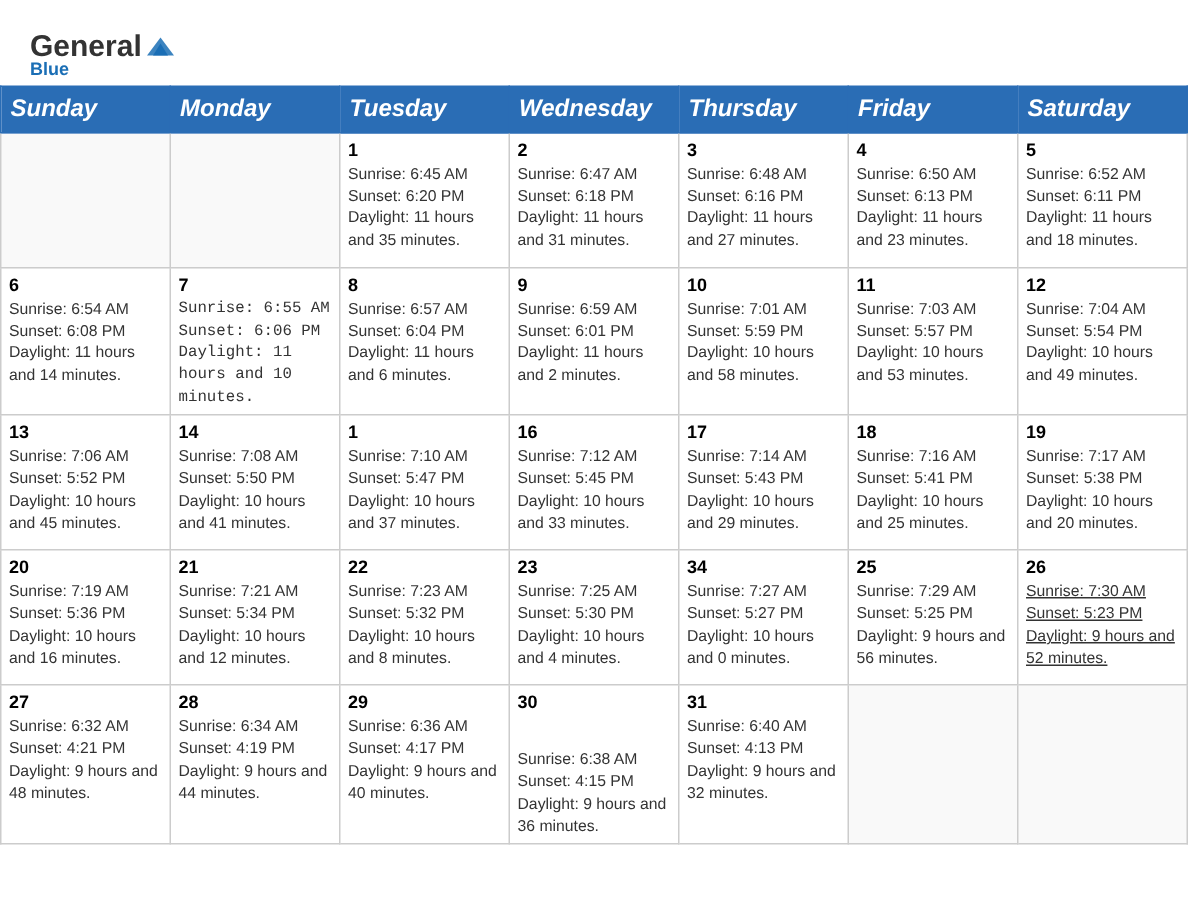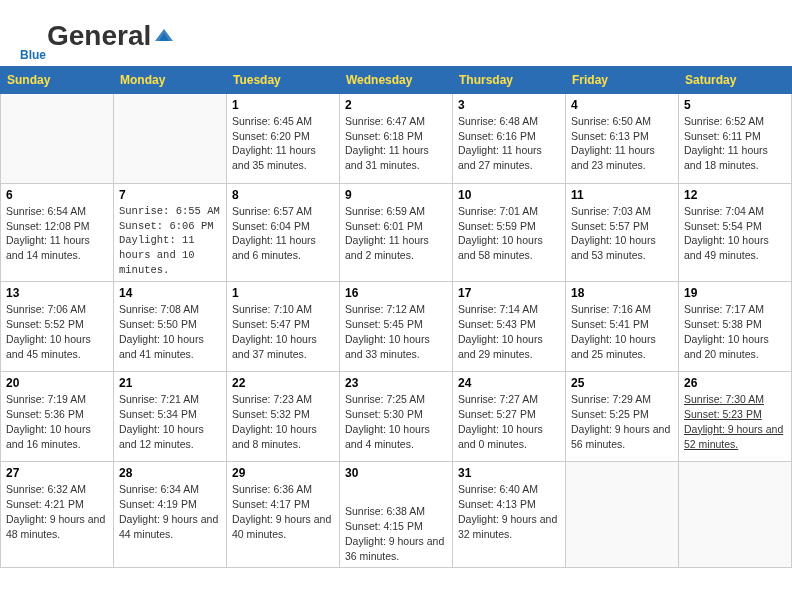--- a/index.html
+++ b/index.html
@@ -36,26 +36,27 @@
       font-weight: normal;
     }
     .calendar {
       width: 100%;
       border-collapse: collapse;
       font-size: 11px;
       margin: 0;
     }
     .calendar th {
       background: #2a6db5;
-      color: #fde047;
+      color: #ffffff;
       text-align: left;
       padding: 6px 6px;
-      font-size: 12px;
+      font-size: 16px;
       font-weight: bold;
       border: 1px solid #2a6db5;
+      font-style: italic;
     }
     .calendar td {
       border: 1px solid #ccc;
       vertical-align: top;
       padding: 4px 5px;
       width: calc(100% / 7);
       height: 90px;
     }
     .day-number {
       font-weight: bold;
@@ -71,21 +72,21 @@
     .empty-cell {
       background: #f9f9f9;
     }
   </style>
 </head>
 <body>
 
 <div class="header">
   <div class="logo">
     <div style="display:flex;align-items:center;gap:2px;">
-      <span style="font-size:28px;font-weight:bold;color:#333;margin-left:27px;">General</span>
+      <span style="font-size:20px;font-weight:bold;color:#333;">General</span>
       <svg width="22" height="18" viewBox="0 0 22 18">
         <polygon points="2,14 11,2 20,14" fill="#1a6eb5" opacity="0.85"></polygon>
         <polygon points="6,14 11,6 16,14" fill="#1a6eb5"></polygon>
       </svg>
     </div>
     <span style="font-size:12px;font-weight:bold;color:#1a6eb5;margin-top:-4px;">Blue</span>
   </div>
   <div class="title-section">
     <div class="month-title"></div>
     <div class="subtitle"></div>
@@ -136,21 +137,21 @@
           <span class="day-number">5</span>
           <div class="day-info" style="white-space: pre-line;">Sunrise: 6:52 AM
 Sunset: 6:11 PM
 Daylight: 11 hours and 18 minutes.</div>
         </td>
       </tr>
       <tr>
         <td>
           <span class="day-number">6</span>
           <div class="day-info" style="white-space: pre-line;">Sunrise: 6:54 AM
-Sunset: 12:08 PM
+Sunset: 6:08 PM
 Daylight: 11 hours and 14 minutes.</div>
         </td>
         <td>
           <span class="day-number">7</span>
           <div class="day-info" style="white-space: pre-line; font-family: Liberation Mono, monospace;">Sunrise: 6:55 AM
 Sunset: 6:06 PM
 Daylight: 11 hours and 10 minutes.</div>
         </td>
         <td>
           <span class="day-number">8</span>
@@ -246,21 +247,21 @@
 Sunset: 5:32 PM
 Daylight: 10 hours and 8 minutes.</div>
         </td>
         <td>
           <span class="day-number">23</span>
           <div class="day-info" style="white-space: pre-line;">Sunrise: 7:25 AM
 Sunset: 5:30 PM
 Daylight: 10 hours and 4 minutes.</div>
         </td>
         <td>
-          <span class="day-number">24</span>
+          <span class="day-number">34</span>
           <div class="day-info" style="white-space: pre-line;">Sunrise: 7:27 AM
 Sunset: 5:27 PM
 Daylight: 10 hours and 0 minutes.</div>
         </td>
         <td>
           <span class="day-number">25</span>
           <div class="day-info" style="white-space: pre-line;">Sunrise: 7:29 AM
 Sunset: 5:25 PM
 Daylight: 9 hours and 56 minutes.</div>
         </td>

